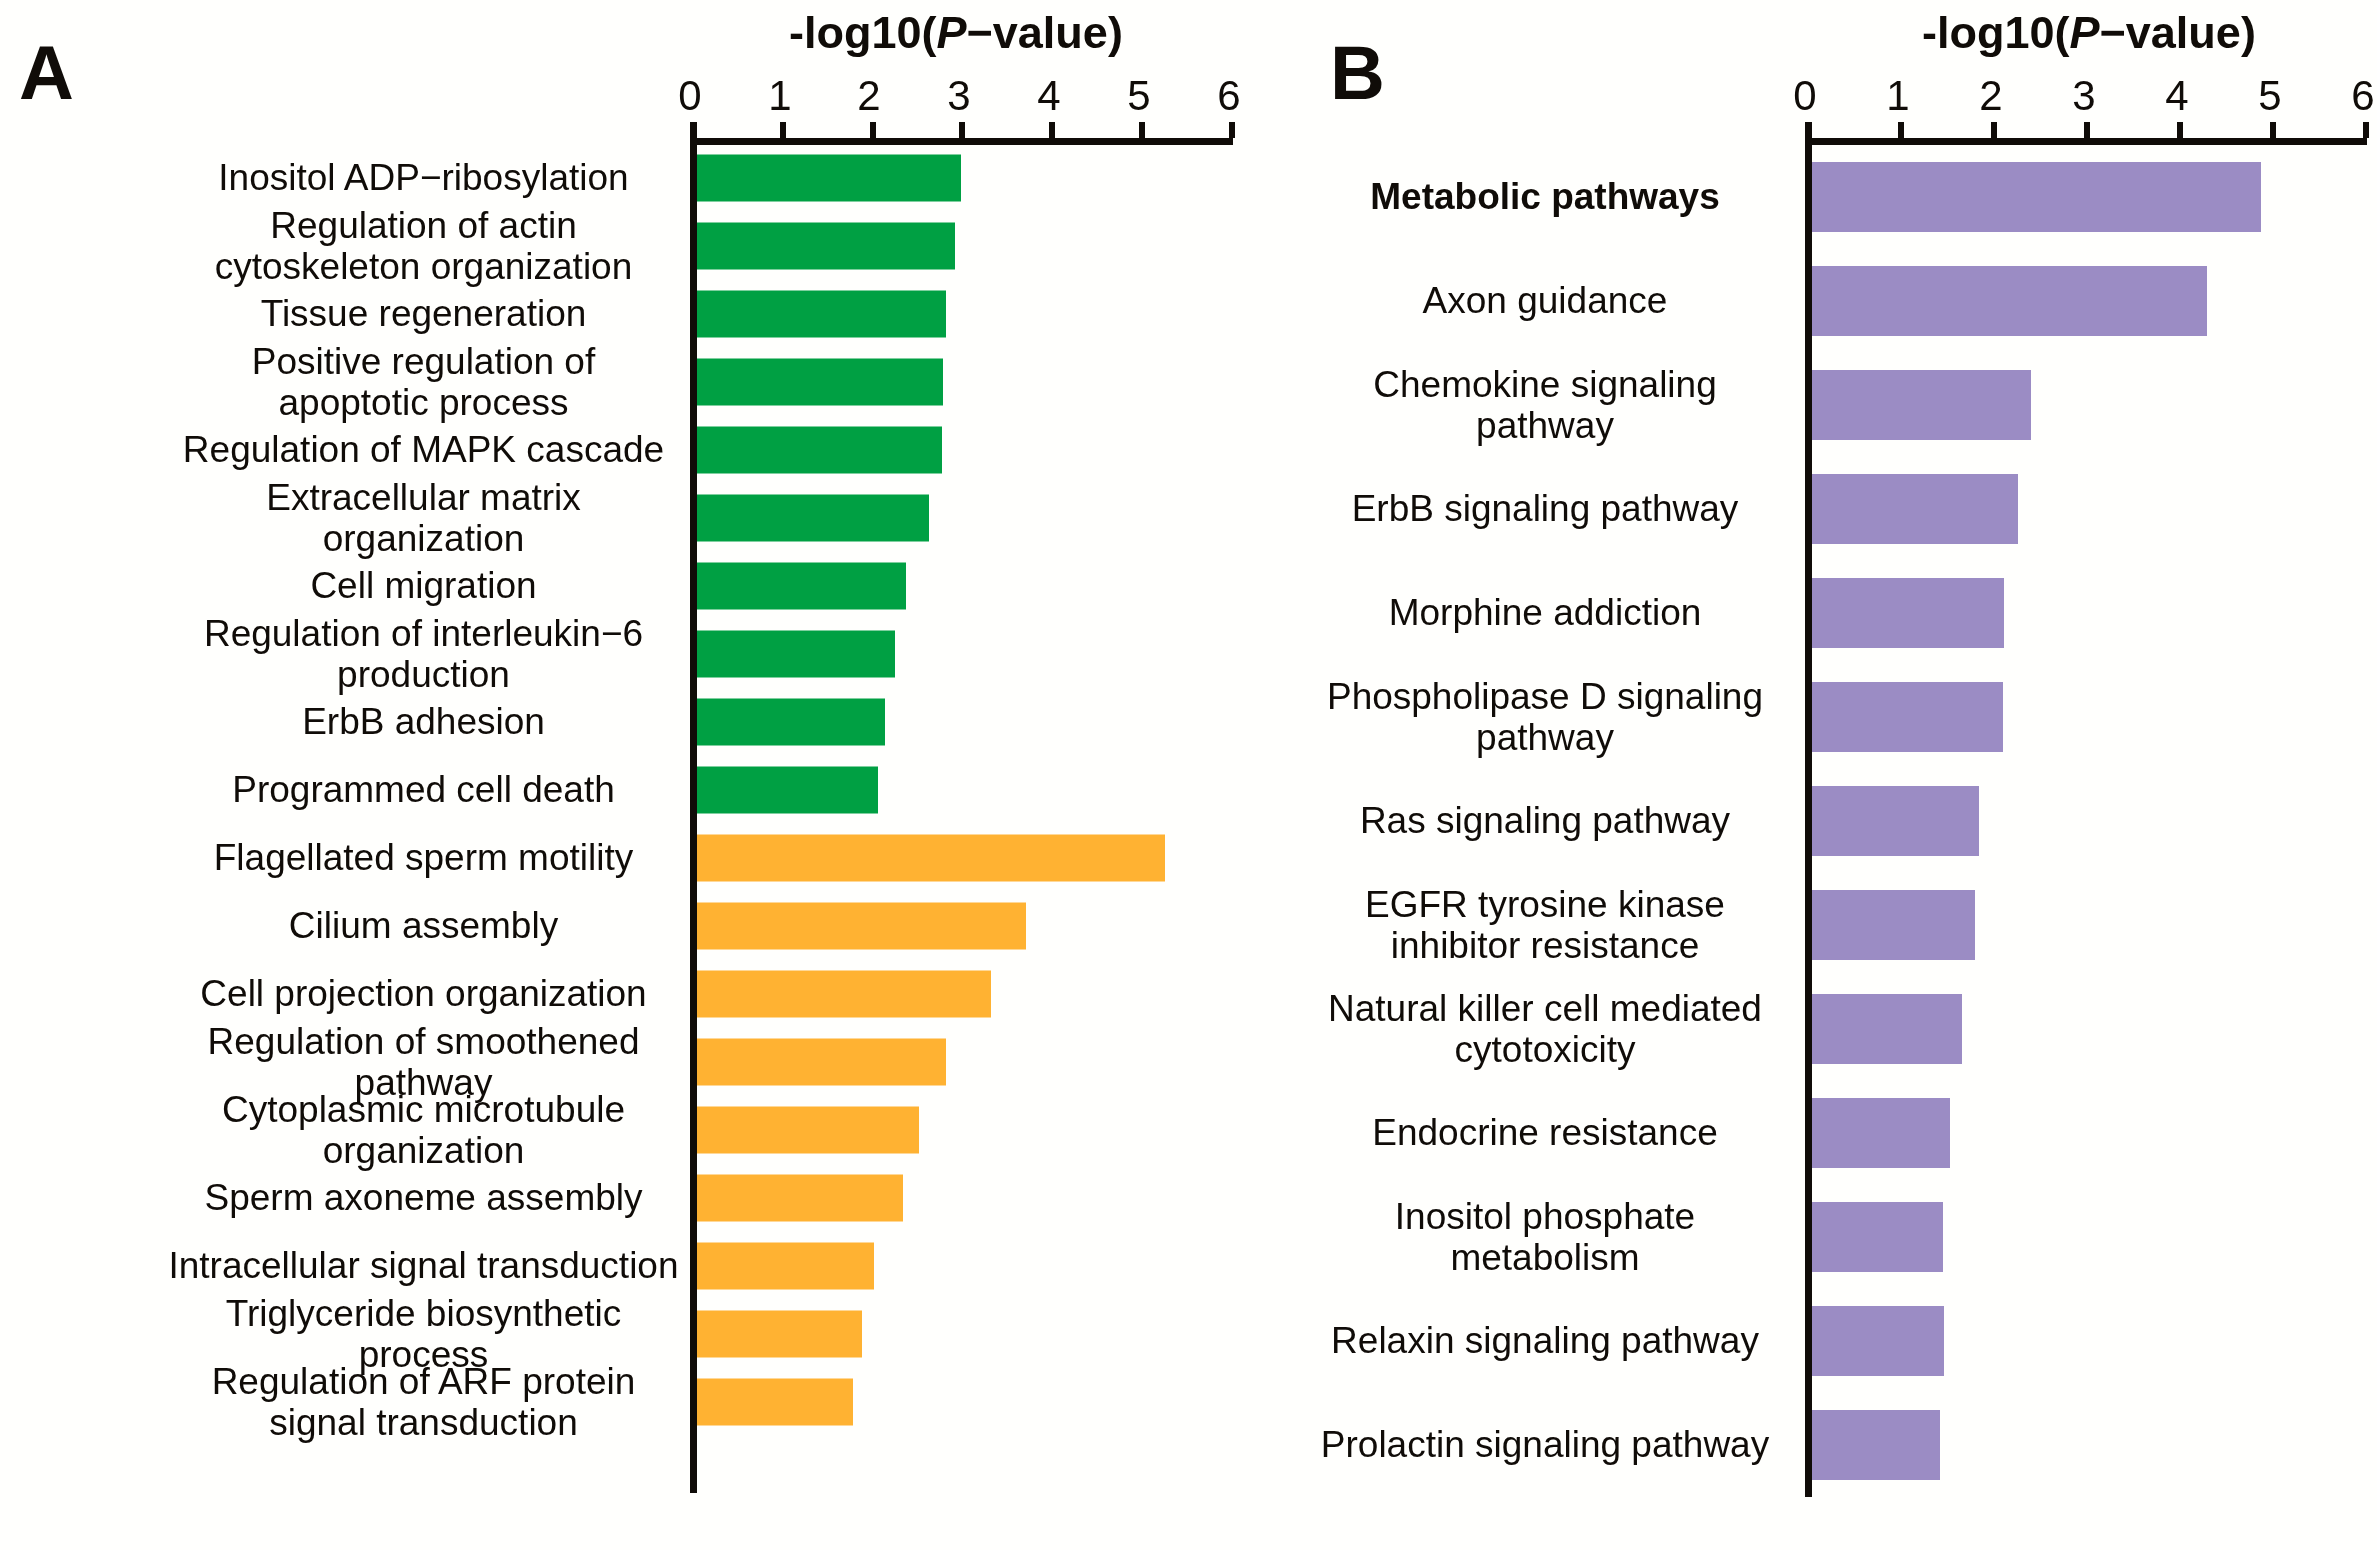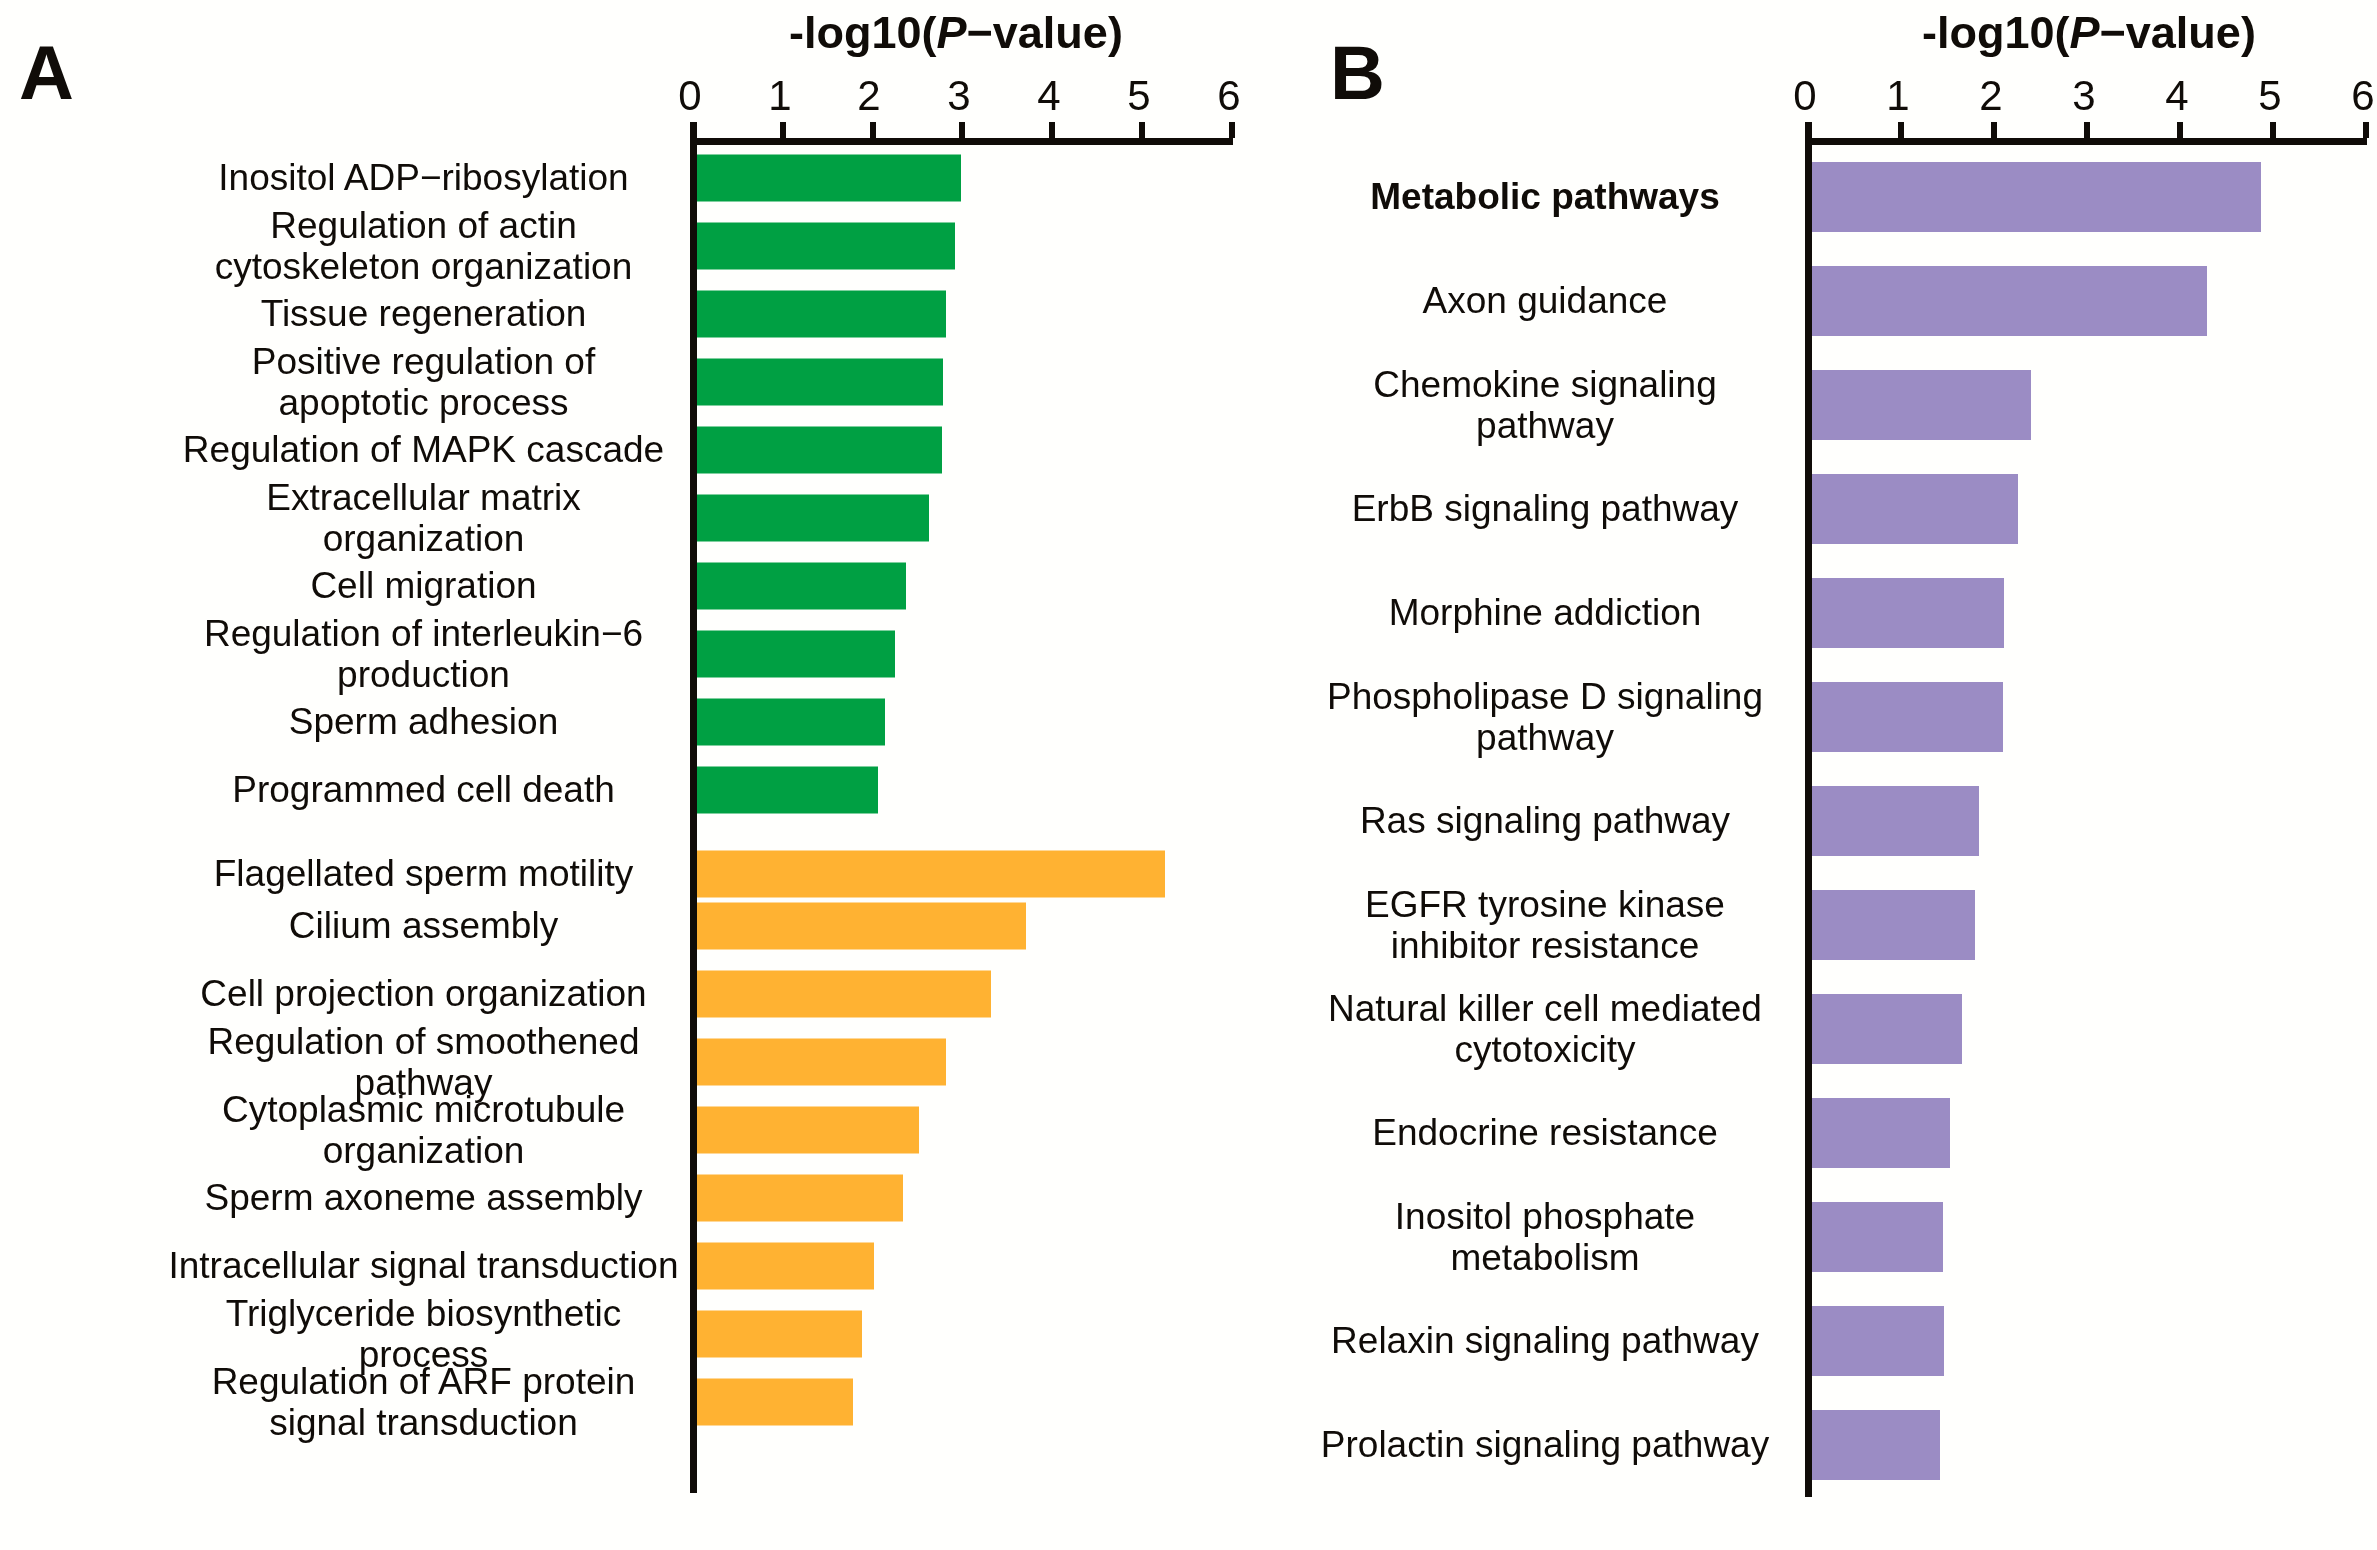--- a/index.html
+++ b/index.html
@@ -85,28 +85,28 @@
         </div>
         <div class="row" style="height: 68px; top: 0px;">
           <div class="cat-label" style="width: 512px;">Cell migration</div>
           <div class="bar green" style="width: 209px; height: 47px; background: rgb(0, 160, 67);"></div>
         </div>
         <div class="row" style="height: 68px; top: 0px;">
           <div class="cat-label" style="width: 512px;">Regulation of interleukin−6 production</div>
           <div class="bar green" style="width: 198px; height: 47px; background: rgb(0, 160, 67);"></div>
         </div>
         <div class="row" style="height: 68px; top: 0px;">
-          <div class="cat-label" style="width: 512px;">Sperm adhesion</div>
+          <div class="cat-label" style="width: 512px;">ErbB adhesion</div>
           <div class="bar green" style="width: 188px; height: 47px; background: rgb(0, 160, 67);"></div>
         </div>
         <div class="row" style="height: 68px; top: 0px;">
           <div class="cat-label" style="width: 512px;">Programmed cell death</div>
           <div class="bar green" style="width: 181px; height: 47px; background: rgb(0, 160, 67);"></div>
         </div>
-        <div class="row" style="height: 68px; top: 16px;">
+        <div class="row" style="height: 68px; top: 0px;">
           <div class="cat-label" style="width: 512px;">Flagellated sperm motility</div>
           <div class="bar orange" style="width: 468px; height: 47px; background: rgb(255, 178, 50);"></div>
         </div>
         <div class="row" style="height: 68px; top: 0px;">
           <div class="cat-label" style="width: 512px;">Cilium assembly</div>
           <div class="bar orange" style="width: 329px; height: 47px; background: rgb(255, 178, 50);"></div>
         </div>
         <div class="row" style="height: 68px; top: 0px;">
           <div class="cat-label" style="width: 512px;">Cell projection organization</div>
           <div class="bar orange" style="width: 294px; height: 47px; background: rgb(255, 178, 50);"></div>

